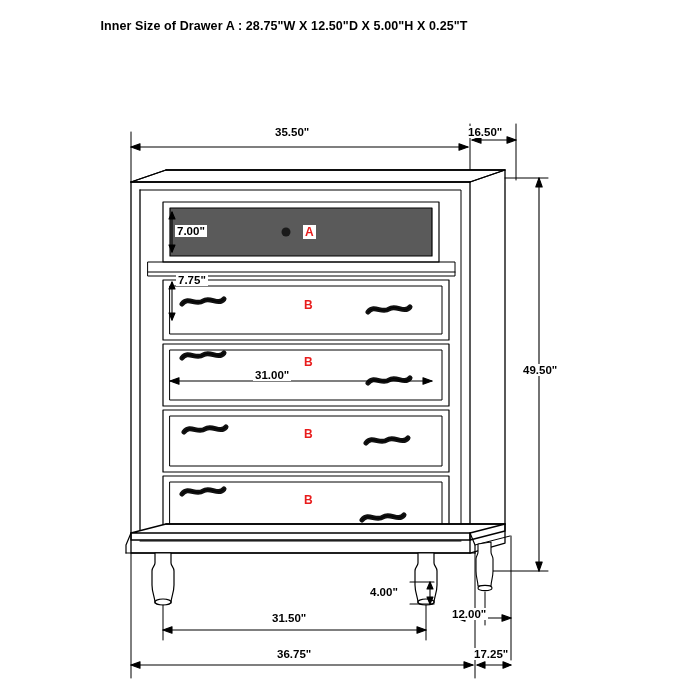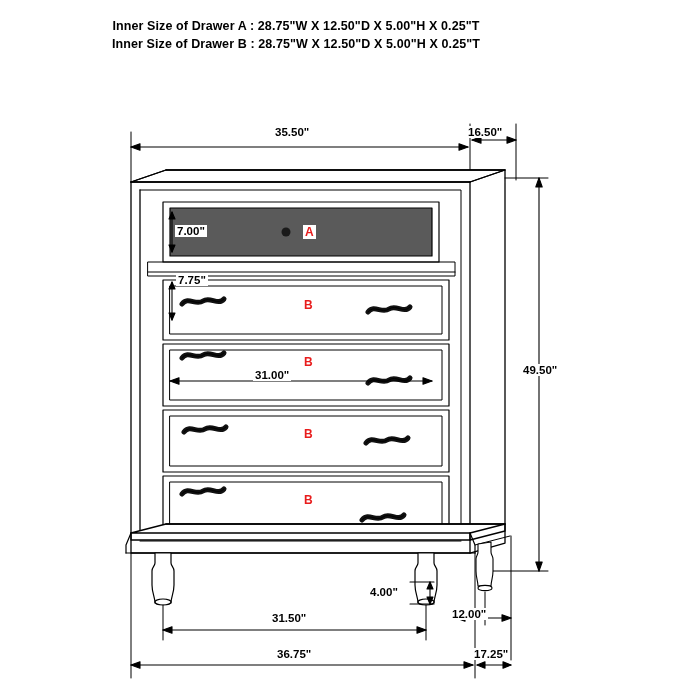--- a/index.html
+++ b/index.html
@@ -14,21 +14,21 @@
     position: relative;
     overflow: hidden;
   }
   #stage {
     position: absolute;
     left: 0; top: 0;
     width: 700px; height: 700px;
   }
   .header-line {
     position: absolute;
-    left: 12px;
+    left: 0;
     width: 568px;
     text-align: center;
     font-size: 12.5px;
     font-weight: bold;
     color: #000;
     letter-spacing: 0.1px;
     white-space: nowrap;
   }
   #hdr1 { top: 19px; }
   #hdr2 { top: 37px; }
@@ -57,21 +57,20 @@
     padding: 0 2px;
     white-space: nowrap;
   }
 </style>
 </head>
 <body>
 
 <div id="stage">
 
   <div class="header-line" id="hdr1">Inner Size of Drawer A : 28.75"W X 12.50"D X 5.00"H X  0.25"T</div>
-  <div class="header-line" id="hdr2">Inner Size of Drawer B : 28.75"W X 12.50"D X 5.00"H X  0.25"T</div>
 
   <svg id="diagram" width="700" height="700" viewBox="0 0 700 700">
     <g fill="none" stroke="#000000" stroke-width="1.3" stroke-linejoin="round" stroke-linecap="round">
 
       <g stroke-width="1">
         <line x1="131" y1="132" x2="131" y2="182"></line>
         <line x1="470" y1="124" x2="470" y2="170"></line>
         <line x1="516" y1="124" x2="516" y2="180"></line>
       </g>
 

